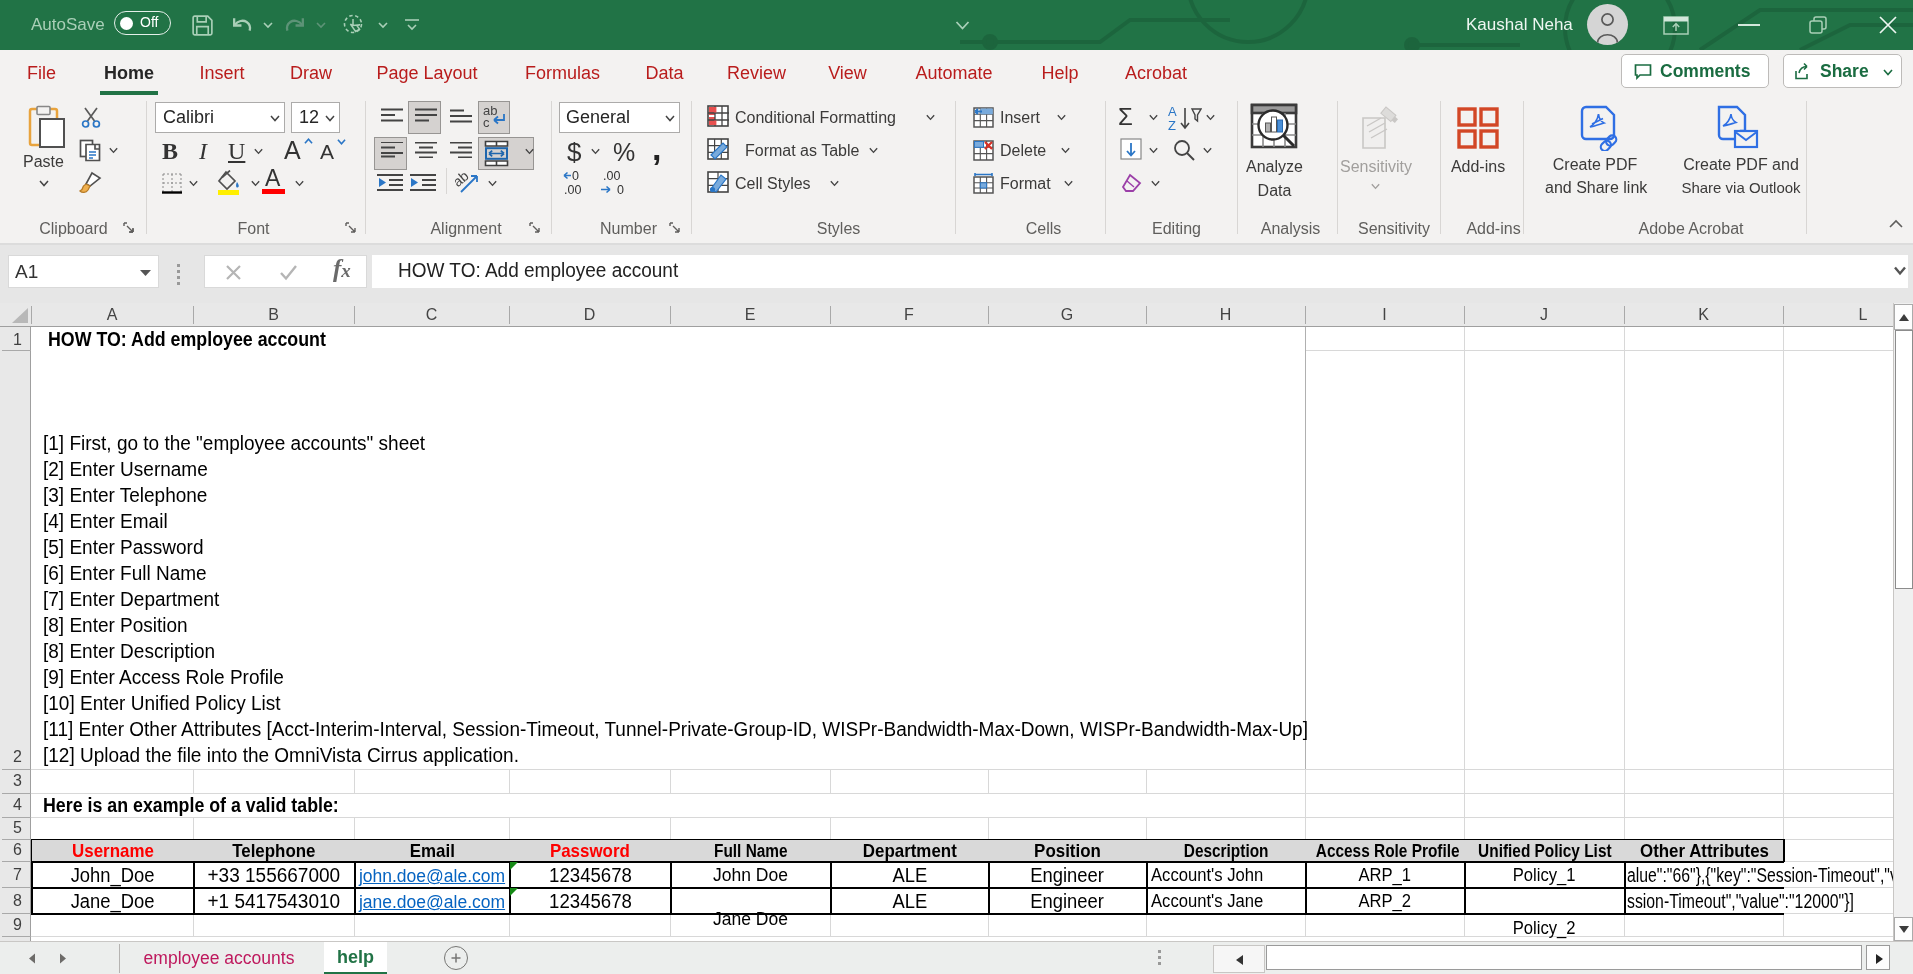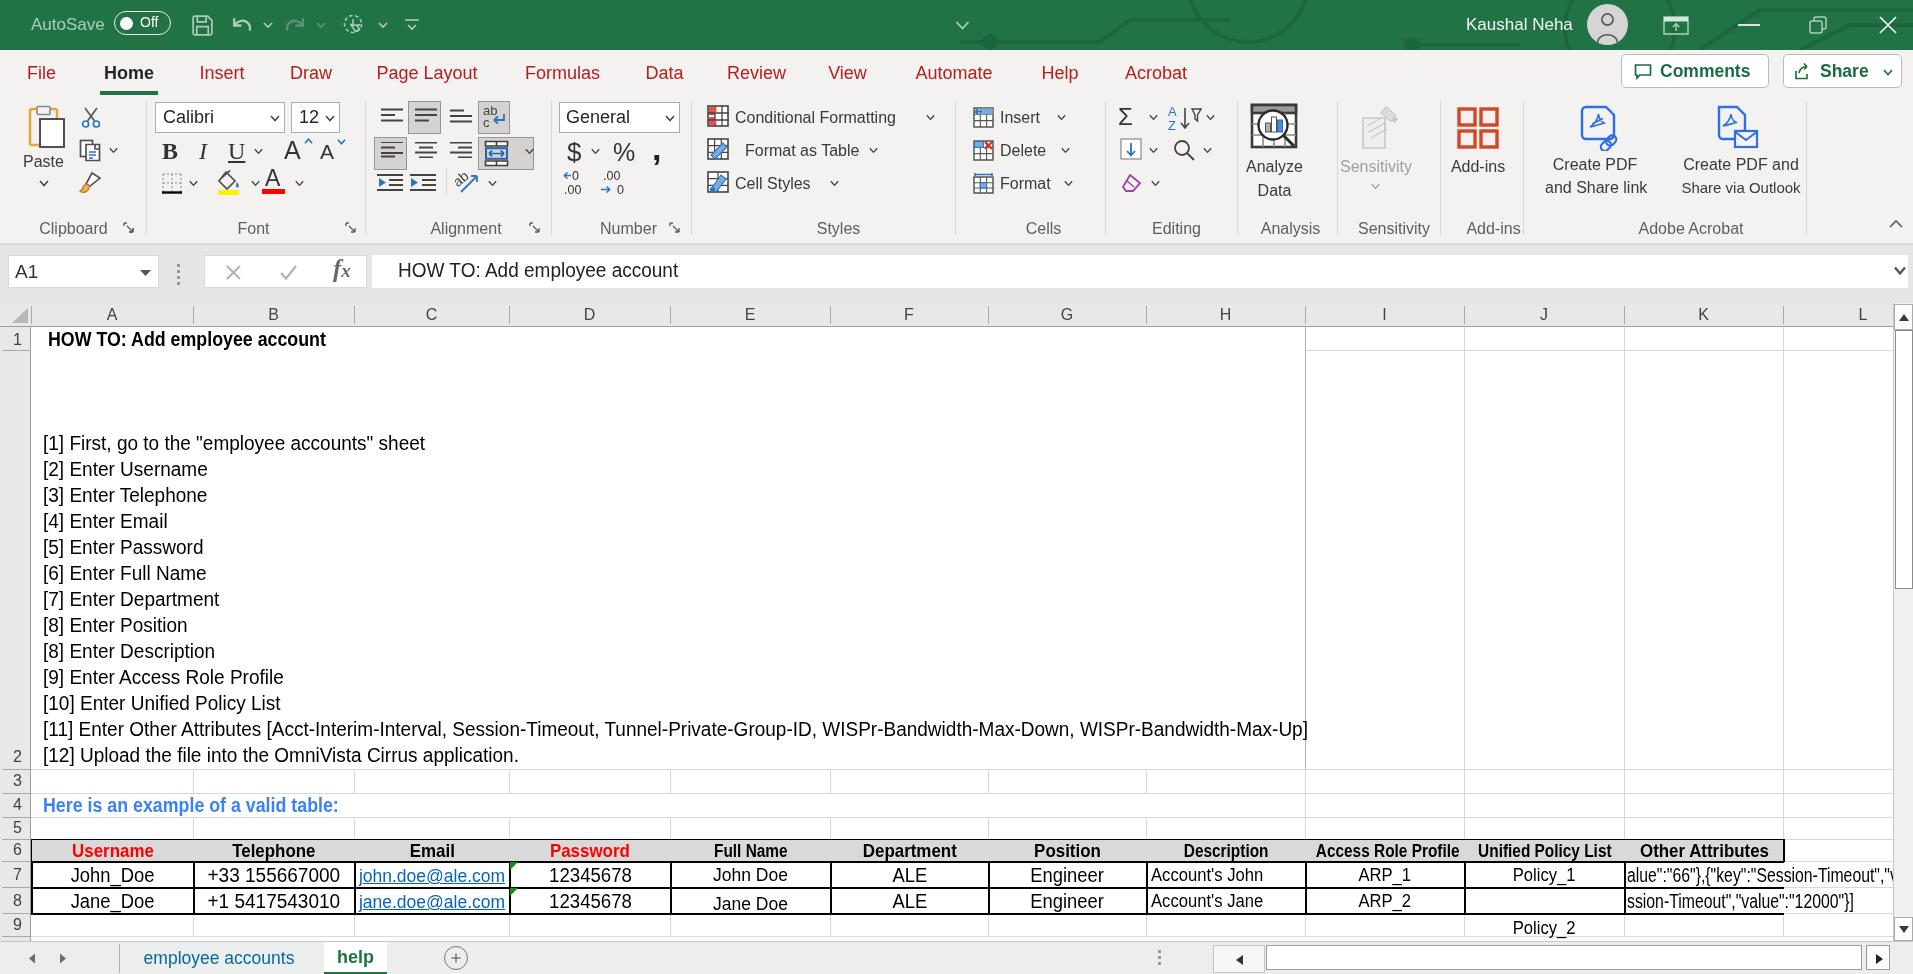--- a/index.html
+++ b/index.html
@@ -691,21 +691,21 @@
   <div class="cellt" style="left:43px;top:207px;height:22px;line-height:22px;"><span class="sr">[4] Enter Email</span></div>
   <div class="cellt" style="left:43px;top:233px;height:22px;line-height:22px;"><span class="sr">[5] Enter Password</span></div>
   <div class="cellt" style="left:43px;top:259px;height:22px;line-height:22px;"><span class="sr">[6] Enter Full Name</span></div>
   <div class="cellt" style="left:43px;top:285px;height:22px;line-height:22px;"><span class="sr">[7] Enter Department</span></div>
   <div class="cellt" style="left:43px;top:311px;height:22px;line-height:22px;"><span class="sr">[8] Enter Position</span></div>
   <div class="cellt" style="left:43px;top:337px;height:22px;line-height:22px;"><span class="sr">[8] Enter Description</span></div>
   <div class="cellt" style="left:43px;top:363px;height:22px;line-height:22px;"><span class="sr">[9] Enter Access Role Profile</span></div>
   <div class="cellt" style="left:43px;top:389px;height:22px;line-height:22px;"><span class="sr">[10] Enter Unified Policy List</span></div>
   <div class="cellt" style="left:43px;top:415px;height:22px;line-height:22px;"><span class="sr">[11] Enter Other Attributes [Acct-Interim-Interval, Session-Timeout, Tunnel-Private-Group-ID, WISPr-Bandwidth-Max-Down, WISPr-Bandwidth-Max-Up]</span></div>
   <div class="cellt" style="left:43px;top:441px;height:22px;line-height:22px;"><span class="sr">[12] Upload the file into the OmniVista Cirrus application.</span></div>
-  <div class="cellt" style="left:43px;top:491px;height:22px;line-height:22px;font-weight:bold;color:#3b82f6;"><span class="sb">Here is an example of a valid table:</span></div>
+  <div class="cellt" style="left:43px;top:491px;height:22px;line-height:22px;font-weight:bold;color:#000000;"><span class="sb">Here is an example of a valid table:</span></div>
 
   <div class="abs" style="left:31px;top:536px;width:1753px;height:1.5px;background:#000;"></div>
   <div class="abs" style="left:31px;top:558px;width:1753px;height:1.5px;background:#000;"></div>
   <div class="abs" style="left:31px;top:584px;width:1753px;height:1.5px;background:#000;"></div>
   <div class="abs" style="left:31px;top:610px;width:1753px;height:1.5px;background:#000;"></div>
   <div class="abs" style="left:31px;top:536px;width:1.5px;height:75px;background:#000;"></div>
   <div class="abs" style="left:193px;top:536px;width:1.5px;height:75px;background:#000;"></div>
   <div class="abs" style="left:354px;top:536px;width:1.5px;height:75px;background:#000;"></div>
   <div class="abs" style="left:509px;top:536px;width:1.5px;height:75px;background:#000;"></div>
   <div class="abs" style="left:670px;top:536px;width:1.5px;height:75px;background:#000;"></div>
@@ -740,21 +740,21 @@
   <div class="cellt ctr" style="left:989px;top:560px;width:157px;height:24px;line-height:24px;"><span class="cc">Engineer</span></div>
   <div class="cellt" style="left:1151px;top:563px;height:19px;line-height:19px;font-size:17.5px;"><span class="sr">Account's John</span></div>
   <div class="cellt ctr" style="left:1306px;top:563px;width:158px;height:19px;line-height:19px;font-size:17.5px;"><span class="cn">ARP_1</span></div>
   <div class="cellt ctr" style="left:1465px;top:563px;width:159px;height:19px;line-height:19px;font-size:17.5px;"><span class="cn">Policy_1</span></div>
   <div class="cellt" style="left:1627px;top:560px;width:266px;height:24px;line-height:24px;overflow:hidden;"><span class="sb" style="transform:scaleX(.79);white-space:nowrap;">alue":"66"},{"key":"Session-Timeout","va</span></div>
 
   <div class="cellt ctr" style="left:32px;top:586px;width:161px;height:24px;line-height:24px;"><span class="cc">Jane_Doe</span></div>
   <div class="cellt ctr" style="left:194px;top:586px;width:160px;height:24px;line-height:24px;"><span class="cn">+1 5417543010</span></div>
   <div class="cellt ctr" style="left:355px;top:589px;width:154px;height:20px;line-height:20px;font-size:17.5px;color:#0563c1;"><span style="text-decoration:underline;">jane.doe@ale.com</span></div>
   <div class="cellt ctr" style="left:510px;top:586px;width:160px;height:24px;line-height:24px;"><span class="cb" style="transform:scaleX(.93);">12345678</span></div>
-  <div class="cellt ctr" style="left:671px;top:592px;width:159px;height:19px;line-height:19px;font-size:17.5px;">Jane Doe</div>
+  <div class="cellt ctr" style="left:671px;top:607px;width:159px;height:19px;line-height:19px;font-size:17.5px;">Jane Doe</div>
   <div class="cellt ctr" style="left:831px;top:586px;width:157px;height:24px;line-height:24px;"><span class="cc">ALE</span></div>
   <div class="cellt ctr" style="left:989px;top:586px;width:157px;height:24px;line-height:24px;"><span class="cc">Engineer</span></div>
   <div class="cellt" style="left:1151px;top:589px;height:19px;line-height:19px;font-size:17.5px;"><span class="sr">Account's Jane</span></div>
   <div class="cellt ctr" style="left:1306px;top:589px;width:158px;height:19px;line-height:19px;font-size:17.5px;"><span class="cn">ARP_2</span></div>
   <div class="cellt ctr" style="left:1465px;top:589px;width:159px;height:19px;line-height:19px;font-size:17.5px;margin-top:27px;"><span class="cn">Policy_2</span></div>
   <div class="cellt" style="left:1627px;top:586px;width:266px;height:24px;line-height:24px;overflow:hidden;"><span class="sb" style="transform:scaleX(.79);white-space:nowrap;">ssion-Timeout","value":"12000"}]</span></div>
 
   <svg class="abs" style="left:510px;top:559px" width="8" height="8" viewBox="0 0 8 8">
       <path d="M0 0 H8 L0 8 Z" fill="#158915"></path>
     </svg>
@@ -763,21 +763,21 @@
     </svg>
 </div>
 <div id="sheetbar">
   <svg class="abs" style="left:26px;top:10px" width="11" height="13" viewBox="0 0 11 13">
       <path d="M9 1.5 L3 6.5 L9 11.5 Z" fill="#6d6b69"></path>
     </svg>
   <svg class="abs" style="left:58px;top:10px" width="11" height="13" viewBox="0 0 11 13">
       <path d="M2 1.5 L8 6.5 L2 11.5 Z" fill="#6d6b69"></path>
     </svg>
   <div class="abs" style="left:119px;top:2px;width:1px;height:29px;background:#b5b3b1;"></div>
-  <div class="abs" style="left:120px;top:0;width:198px;height:32px;line-height:32px;text-align:center;font-size:17.5px;color:#0369a1;">employee accounts</div>
+  <div class="abs" style="left:120px;top:0;width:198px;height:32px;line-height:32px;text-align:center;font-size:17.5px;color:#be185d;">employee accounts</div>
   <div class="abs" style="left:324px;top:0;width:63px;height:33px;background:#fff;"></div>
   <div class="abs" style="left:324px;top:0;width:63px;height:30px;line-height:30px;text-align:center;font-size:18px;font-weight:bold;color:#217346;">help</div>
   <div class="abs" style="left:324px;top:30px;width:63px;height:3px;background:#217346;"></div>
   <div class="abs" style="left:444px;top:4px;width:24px;height:24px;border:1.5px solid #767674;border-radius:50%;">
     <svg class="abs" style="left:4.5px;top:4.5px" width="12" height="12" viewBox="0 0 12 12">
         <path d="M6 1.5 V10.5 M1.5 6 H10.5" stroke="#767674" stroke-width="1.5"></path>
       </svg>
   </div>
   <div class="abs" style="left:1158px;top:8px;width:3px;height:3px;background:#999;"></div>
   <div class="abs" style="left:1158px;top:14px;width:3px;height:3px;background:#999;"></div>

